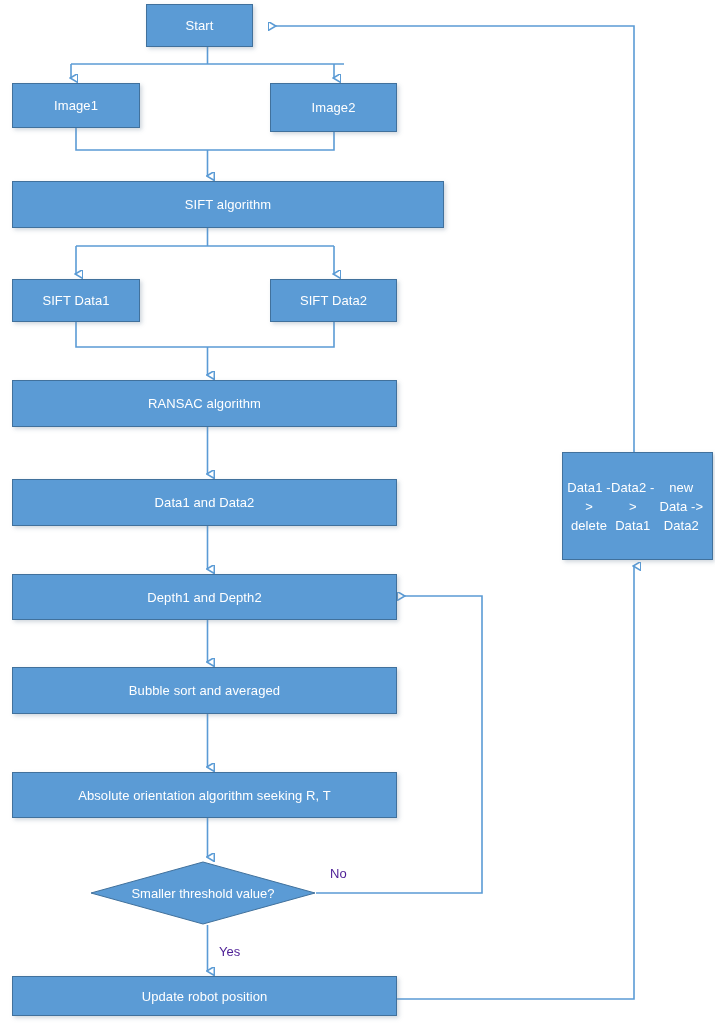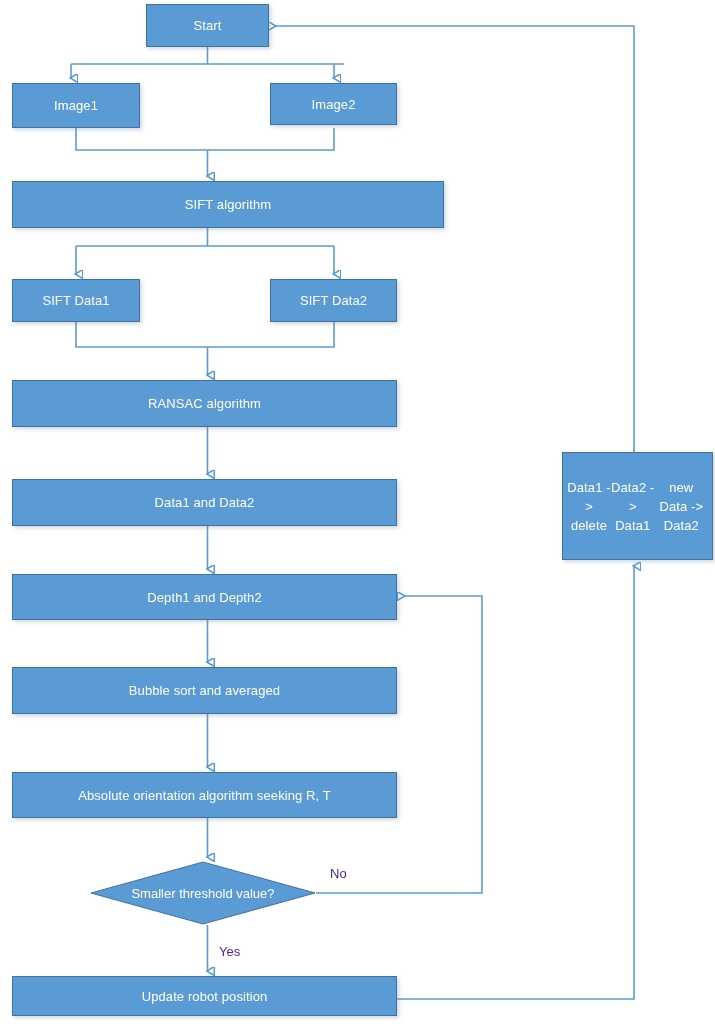--- a/index.html
+++ b/index.html
@@ -127,25 +127,25 @@
 
     <path d="M316,893 L482,893 L482,596 L404,596" marker-end="url(#arrow-left)"></path>
 
     <path d="M207.5,925 L207.5,971" marker-end="url(#arrow-down)"></path>
 
     <path d="M397,999 L634,999 L634,566" marker-end="url(#arrow-up)"></path>
 
     <path d="M634,452 L634,26 L275,26" marker-end="url(#arrow-left)"></path>
   </svg>
 
-  <div class="node" style="left:146px; top:4px; width:123px; height:43px;">Start</div>
+  <div class="node" style="left:146px; top:4px; width:107px; height:43px;">Start</div>
 
   <div class="node" style="left:12px; top:83px; width:128px; height:45px;">Image1</div>
 
-  <div class="node" style="left:270px; top:83px; width:127px; height:42px;">Image2</div>
+  <div class="node" style="left:270px; top:83px; width:127px; height:49px;">Image2</div>
 
   <div class="node" style="left:12px; top:181px; width:432px; height:47px;">SIFT algorithm</div>
 
   <div class="node" style="left:12px; top:279px; width:128px; height:43px;">SIFT Data1</div>
 
   <div class="node" style="left:270px; top:279px; width:127px; height:43px;">SIFT Data2</div>
 
   <div class="node" style="left:12px; top:380px; width:385px; height:47px;">RANSAC algorithm</div>
 
   <div class="node" style="left:12px; top:479px; width:385px; height:47px;">Data1 and Data2</div>

